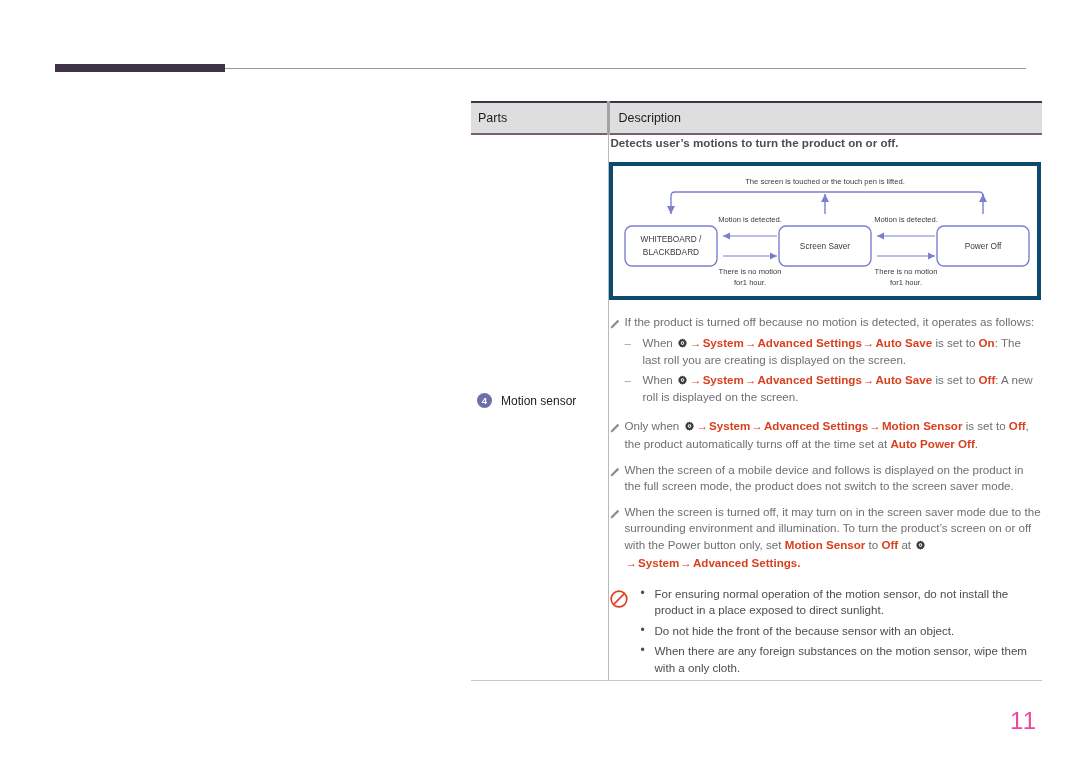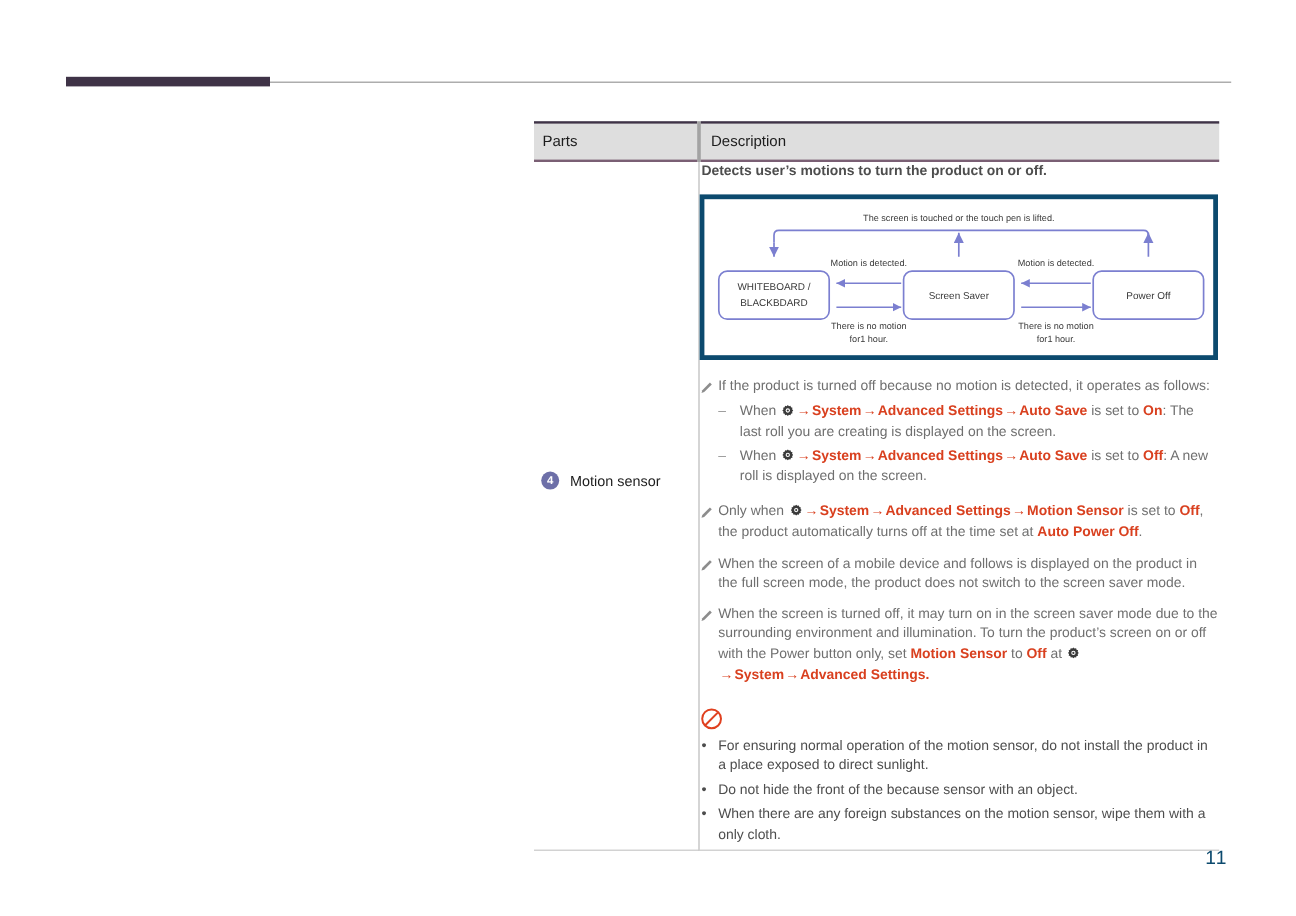--- a/index.html
+++ b/index.html
@@ -29,21 +29,21 @@
     left: 55px;
     top: 64px;
     width: 170px;
     height: 8px;
     background: #3f3347;
   }
 
   
   #parts-table {
     position: absolute;
-    left: 445px;
+    left: 471px;
     top: 101px;
     width: 571px;
     border-collapse: collapse;
     table-layout: fixed;
   }
   #parts-table col.c-parts { width: 137px; }
   #parts-table col.c-desc  { width: 434px; }
 
   #parts-table thead th {
     background: #dedede;
@@ -157,21 +157,20 @@
     color: #9a9a9a;
   }
   .accent { color: #d9401f; font-weight: bold; }
   .arrow-sep { color: #d9401f; padding: 0 1px; }
   .gear { display: inline-block; vertical-align: -2px; margin: 0 1px; }
 
   
   .warn {
     display: flex;
     margin-top: 14px;
-    flex-direction: column;
   }
   .warn .ban {
     flex: none;
     width: 30px;
     padding-top: 3px;
   }
   .warn ul {
     margin: 0;
     padding: 0;
     list-style: none;
@@ -190,24 +189,24 @@
     position: absolute;
     left: 2px;
     top: -1px;
     font-size: 12px;
     color: #4d4d4d;
   }
 
   
   #page-number {
     position: absolute;
-    right: 57px;
+    right: 43px;
     top: 707px;
-    font-size: 16px;
-    color: #0c4a6e;
+    font-size: 24px;
+    color: #ec4899;
     letter-spacing: 1px;
   }
 </style>
 </head>
 <body>
 
 <div id="header-rule"></div>
 <div id="header-tab"></div>
 
 <table id="parts-table">

